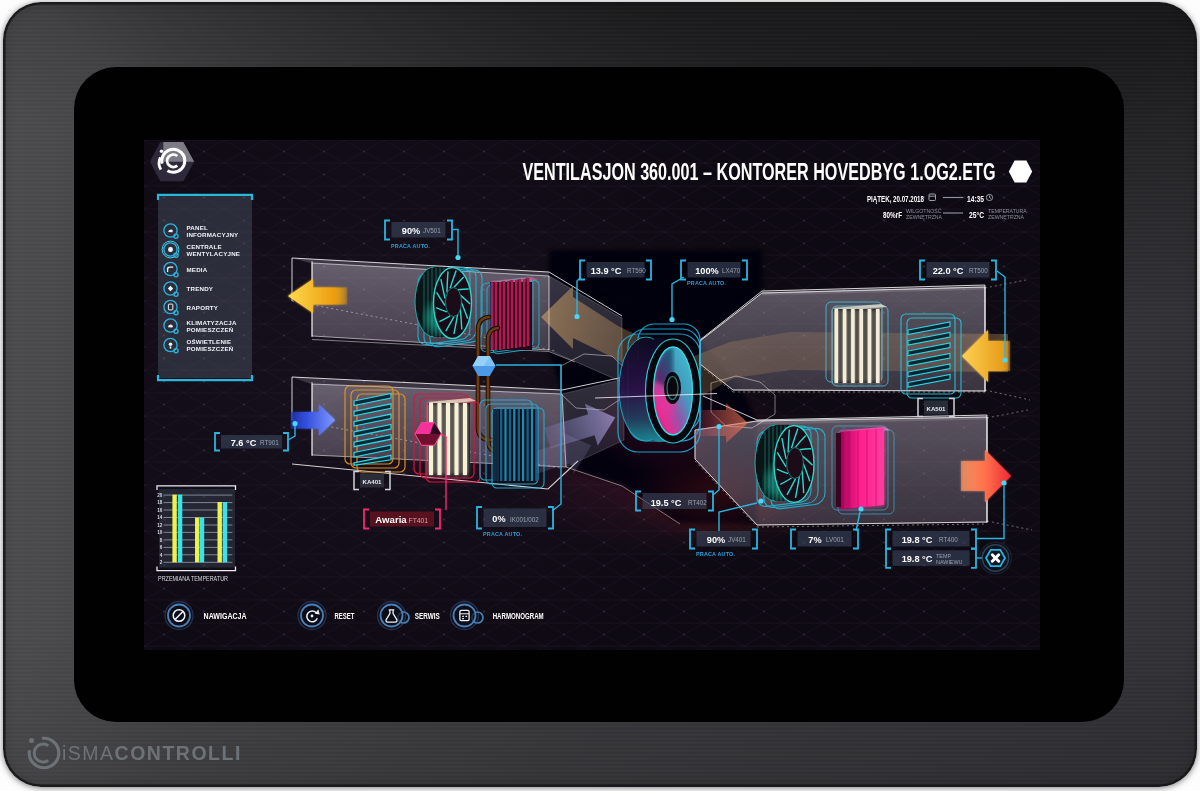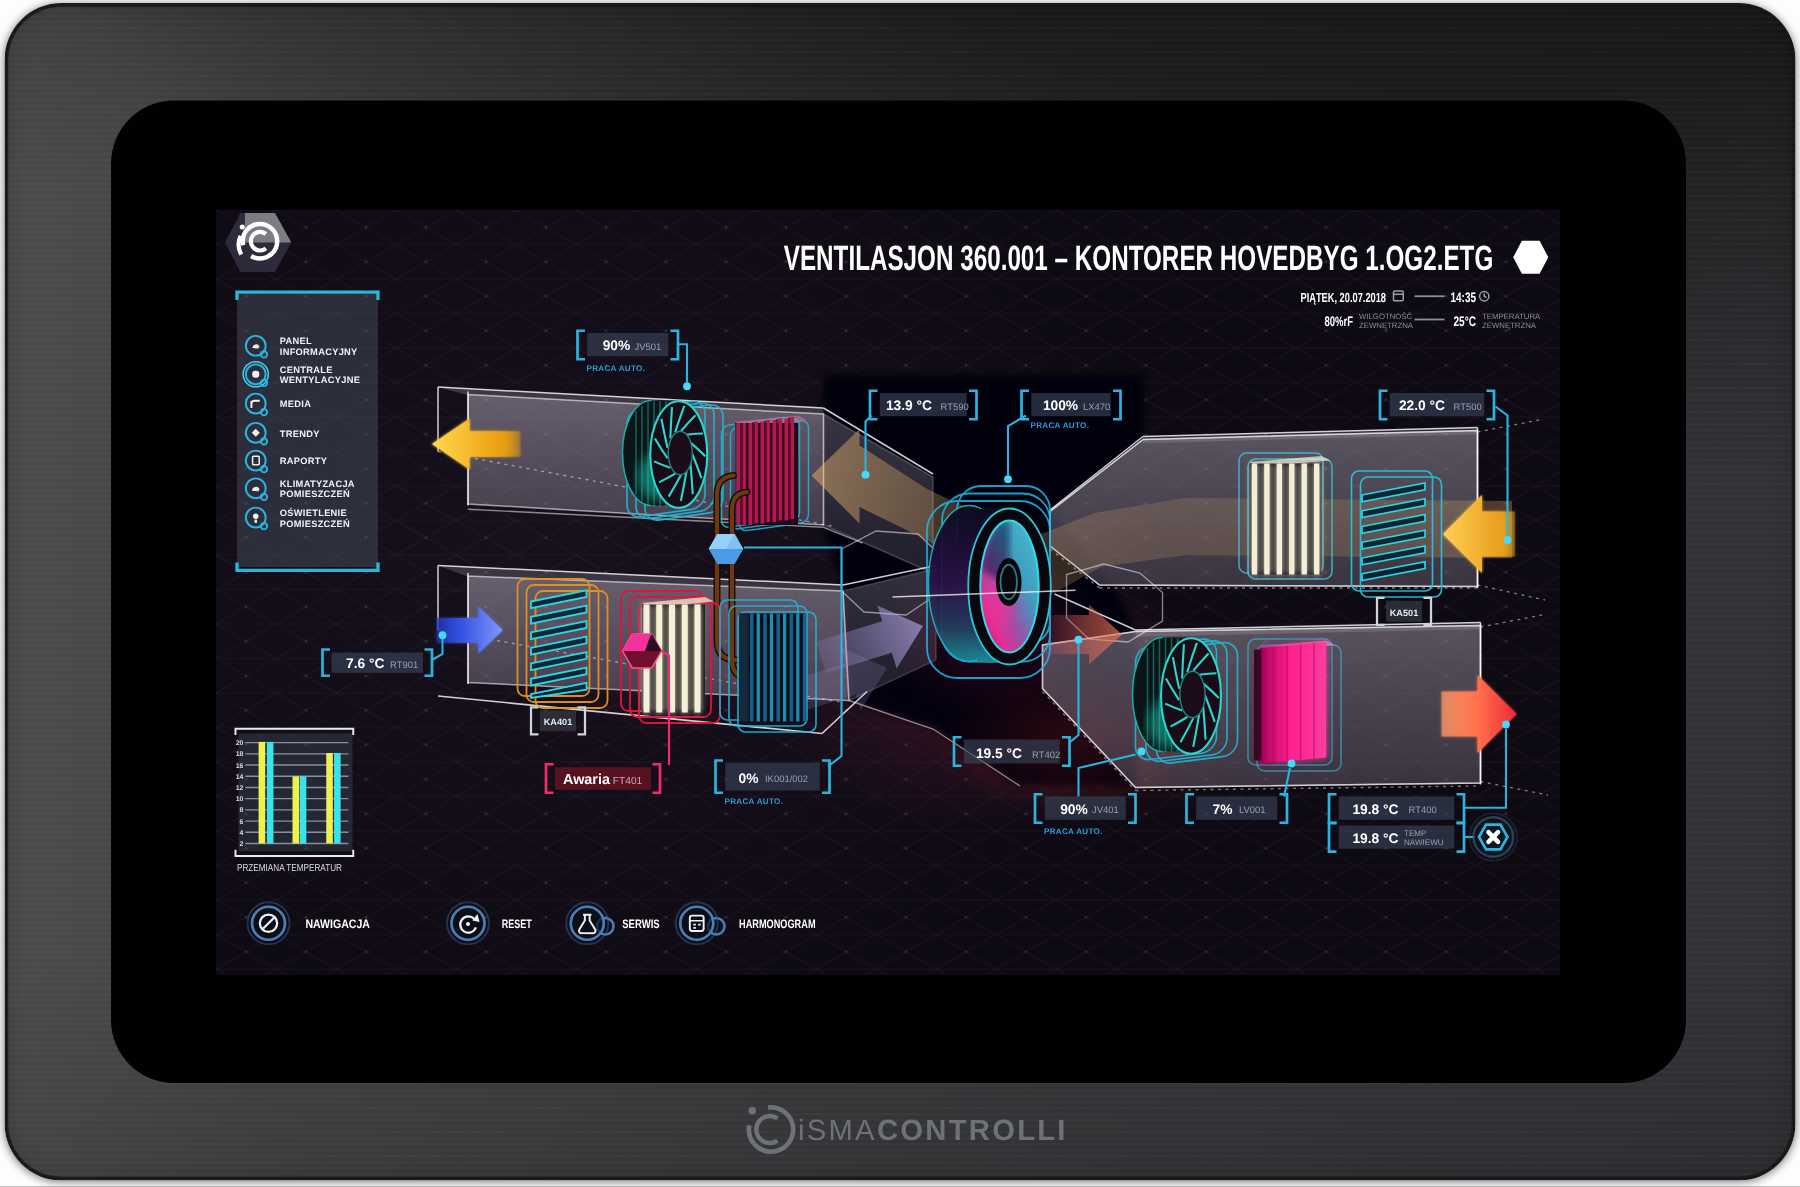--- a/index.html
+++ b/index.html
@@ -7,21 +7,21 @@
 .device{position:absolute;left:3px;top:2px;width:1194px;height:785px;border-radius:38px;
  background:
   radial-gradient(ellipse 130% 110% at 78% -25%, rgba(0,0,0,0.45) 30%, rgba(0,0,0,0) 62%),
   linear-gradient(to bottom, rgba(0,0,0,0.14) 0%, rgba(0,0,0,0) 16%, rgba(0,0,0,0) 80%, rgba(0,0,0,0.10) 100%),
   linear-gradient(to right, #4c4c4f 0%, #434346 14%, #3a3a3d 45%, #353539 75%, #323236 100%);
  box-shadow: inset 0 0 0 2.5px rgba(20,20,22,0.85), inset 0 0 14px rgba(0,0,0,0.25), 0 1px 6px rgba(0,0,0,0.5);}
 .device::after{content:"";position:absolute;inset:0;border-radius:38px;
  background:repeating-linear-gradient(180deg, rgba(255,255,255,0.022) 0px, rgba(255,255,255,0.022) 1px, rgba(0,0,0,0.025) 2px, rgba(0,0,0,0) 3px, rgba(0,0,0,0) 4px);}
 .glass{position:absolute;left:74px;top:67px;width:1050px;height:655px;border-radius:42px;background:#010102;}
 .screen{position:absolute;left:144px;top:140px;width:896px;height:510px;background:#0d0a11;}
-.blogo{position:absolute;left:0;top:731px;width:1200px;text-align:center;}
+.blogo{position:absolute;left:0;top:731px;width:1200px;}
 </style>
 </head>
 <body>
 <div class="device"></div>
 <div class="glass"></div>
 <div class="screen">
 <svg width="896" height="510" viewBox="144 140 896 510" preserveAspectRatio="none">
 <defs>
 <pattern id="tri" width="40" height="23" patternUnits="userSpaceOnUse" x="144" y="140">
 <path d="M0 0 L20 11.5 L40 0 M0 23 L20 11.5 L40 23 M0 0 H40 M0 23 H40" stroke="rgba(170,140,195,0.06)" fill="none" stroke-width="0.7"></path>

